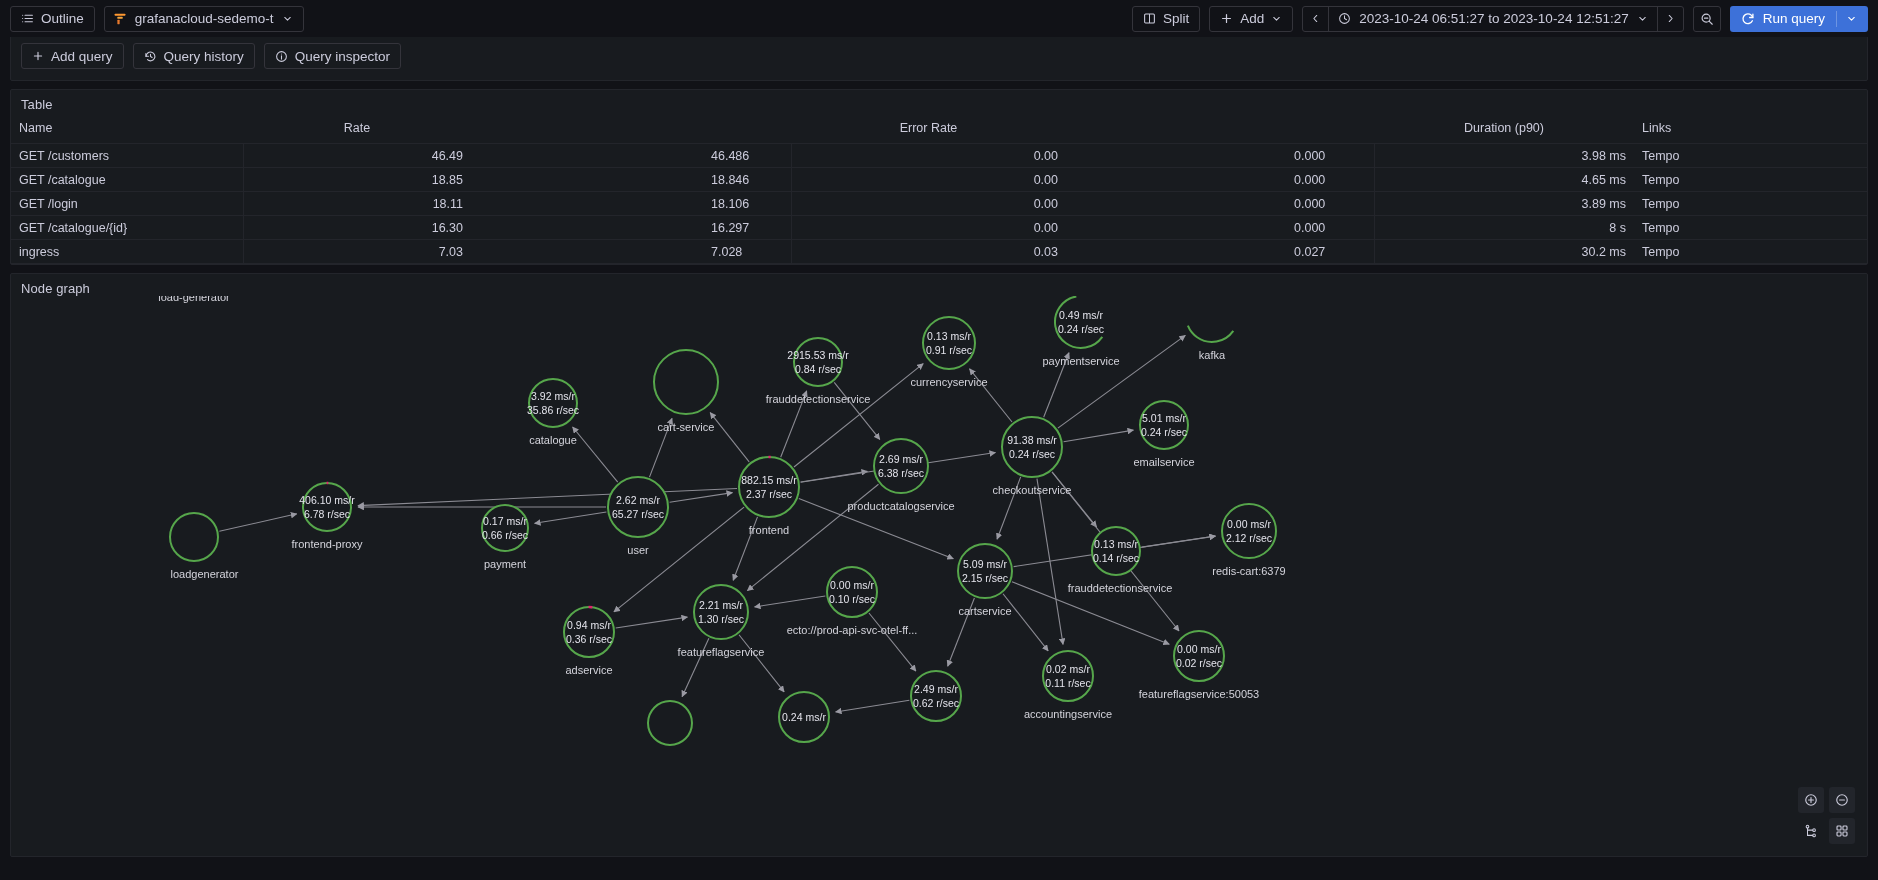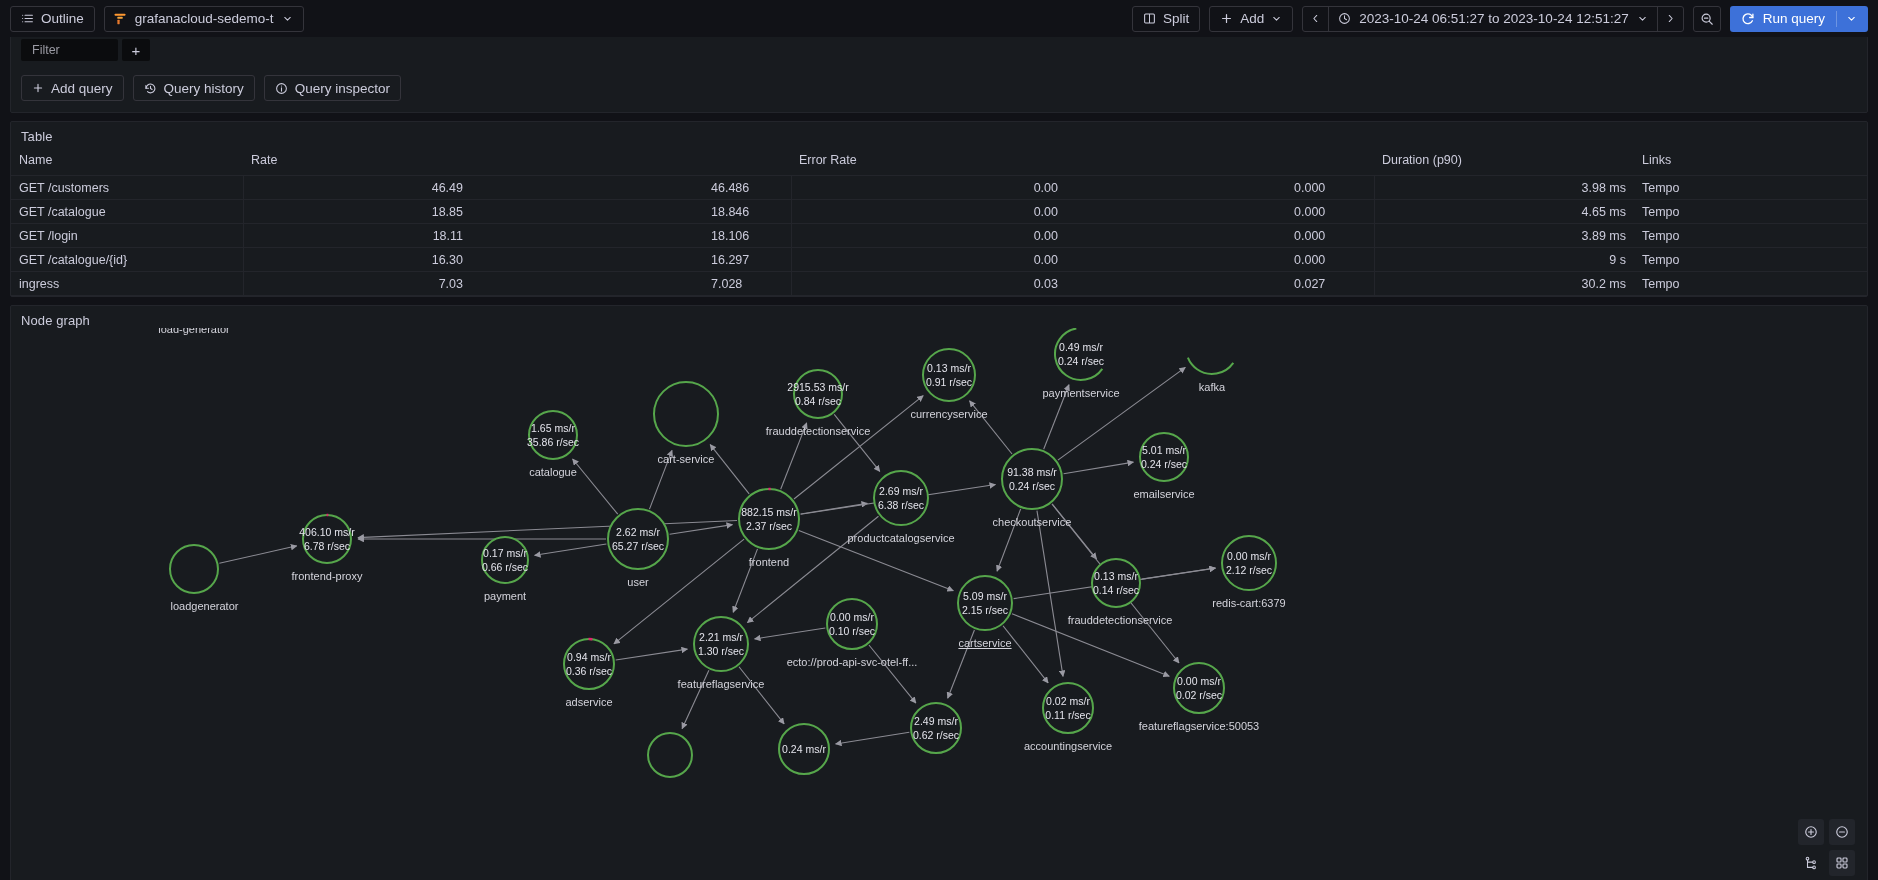--- a/index.html
+++ b/index.html
@@ -79,21 +79,21 @@
   }
   .panel-title {
     font-size: 13px; font-weight: 500; color: #ccccdc;
     padding: 7px 10px 5px 10px; letter-spacing: .1px;
   }
 
   
   .tbl { width: 100%; border-collapse: collapse; table-layout: fixed; }
   .tbl th {
     font-size: 12.5px; font-weight: 500; color: #ccccdc;
-    padding: 4px 8px 8px 8px; text-align: left; white-space: nowrap;
+    padding: 4px 8px 8px 8px; text-align: center; white-space: nowrap;
   }
   .tbl th.left { text-align: left; }
   .tbl td {
     font-size: 12.5px; color: #ccccdc; height: 24px;
     border-top: 1px solid #23252b; padding: 0 8px; white-space: nowrap;
   }
   .tbl tr:last-child td { border-bottom: 1px solid #23252b; }
   .cell-num { text-align: right; color: #6e9fff; padding-right: 9px; }
   .cell-num.dim { color: #ccccdc; text-align: left; padding-left: 10px; }
   .cell-link { color: #6e9fff; }
@@ -262,24 +262,20 @@
       <span class="icon">
         <svg width="11" height="11" viewBox="0 0 16 16" fill="none" stroke="#ffffff" stroke-width="1.6" stroke-linecap="round" stroke-linejoin="round">
             <path d="M4 6.5l4 4 4-4"></path>
           </svg>
       </span>
     </div>
   </div>
 
   <div class="query-area">
     <div class="query-card">
-      <div class="filter-row">
-        <div class="filter-box">Filter</div>
-        <div class="filter-plus">+</div>
-      </div>
       <div class="query-actions">
         <div class="btn">
           <span class="icon">
             <svg width="12" height="12" viewBox="0 0 16 16" fill="none" stroke="#ccccdc" stroke-width="1.5" stroke-linecap="round">
                 <path d="M8 3.2v9.6M3.2 8h9.6"></path>
               </svg>
           </span>
           <span>Add query</span>
         </div>
         <div class="btn">
@@ -604,21 +600,21 @@
                   <span style="background:rgb(73,108,51);"></span>
                   <span style="background:rgb(71,109,51);"></span>
                   <span style="background:rgb(69,110,52);"></span>
                   <span style="background:rgb(67,110,52);"></span>
                   <span style="background:rgb(65,111,52);"></span>
                   <span style="background:rgb(63,112,52);"></span>
                 </div>
               </div>
             </td>
             <td class="c-eval cell-num dim">0.000</td>
-            <td class="c-dur cell-num sep">9 s</td>
+            <td class="c-dur cell-num sep">8 s</td>
             <td class="c-links cell-link">Tempo</td>
           </tr>
           <tr>
             <td class="c-name">ingress</td>
             <td class="c-rate cell-num sep">7.03</td>
             <td class="c-rgauge">
               <div class="gwrap">
                 <div class="gauge">
                   <span style="background:rgb(50,116,217);"></span>
                   <span style="background:rgb(57,121,222);"></span>
@@ -821,21 +817,21 @@
           </g>
       </svg>
       <div id="labels-layer">
           <div class="node-label" style="left: 183px; top: 272px; padding-left: 21px;">loadgenerator</div>
           <div class="node-stat" style="left: 316px; top: 211px;">
             <div>406.10 ms/r</div>
             <div>6.78 r/sec</div>
           </div>
           <div class="node-label" style="left: 316px; top: 242px;">frontend-proxy</div>
           <div class="node-stat" style="left: 542px; top: 107px;">
-            <div>1.65 ms/r</div>
+            <div>3.92 ms/r</div>
             <div>35.86 r/sec</div>
           </div>
           <div class="node-label" style="left: 542px; top: 138px;">catalogue</div>
           <div class="node-label" style="left: 675px; top: 125px;">cart-service</div>
           <div class="node-stat" style="left: 807px; top: 66px;">
             <div>2915.53 ms/r</div>
             <div>0.84 r/sec</div>
           </div>
           <div class="node-label" style="left: 807px; top: 97px;">frauddetectionservice</div>
           <div class="node-stat" style="left: 938px; top: 47px;">
@@ -886,21 +882,21 @@
           <div class="node-label" style="left: 1238px; top: 269px;">redis-cart:6379</div>
           <div class="node-stat" style="left: 1105px; top: 255px;">
             <div>0.13 ms/r</div>
             <div>0.14 r/sec</div>
           </div>
           <div class="node-label" style="left: 1105px; top: 286px; padding-left: 8px;">frauddetectionservice</div>
           <div class="node-stat" style="left: 974px; top: 275px;">
             <div>5.09 ms/r</div>
             <div>2.15 r/sec</div>
           </div>
-          <div class="node-label" style="left: 974px; top: 309px; text-decoration: underline;">cartservice</div>
+          <div class="node-label" style="left: 974px; top: 309px;">cartservice</div>
           <div class="node-stat" style="left: 841px; top: 296px;">
             <div>0.00 ms/r</div>
             <div>0.10 r/sec</div>
           </div>
           <div class="node-label" style="left: 841px; top: 328px;">ecto://prod-api-svc-otel-ff...</div>
           <div class="node-stat" style="left: 710px; top: 316px;">
             <div>2.21 ms/r</div>
             <div>1.30 r/sec</div>
           </div>
           <div class="node-label" style="left: 710px; top: 350px;">featureflagservice</div>

